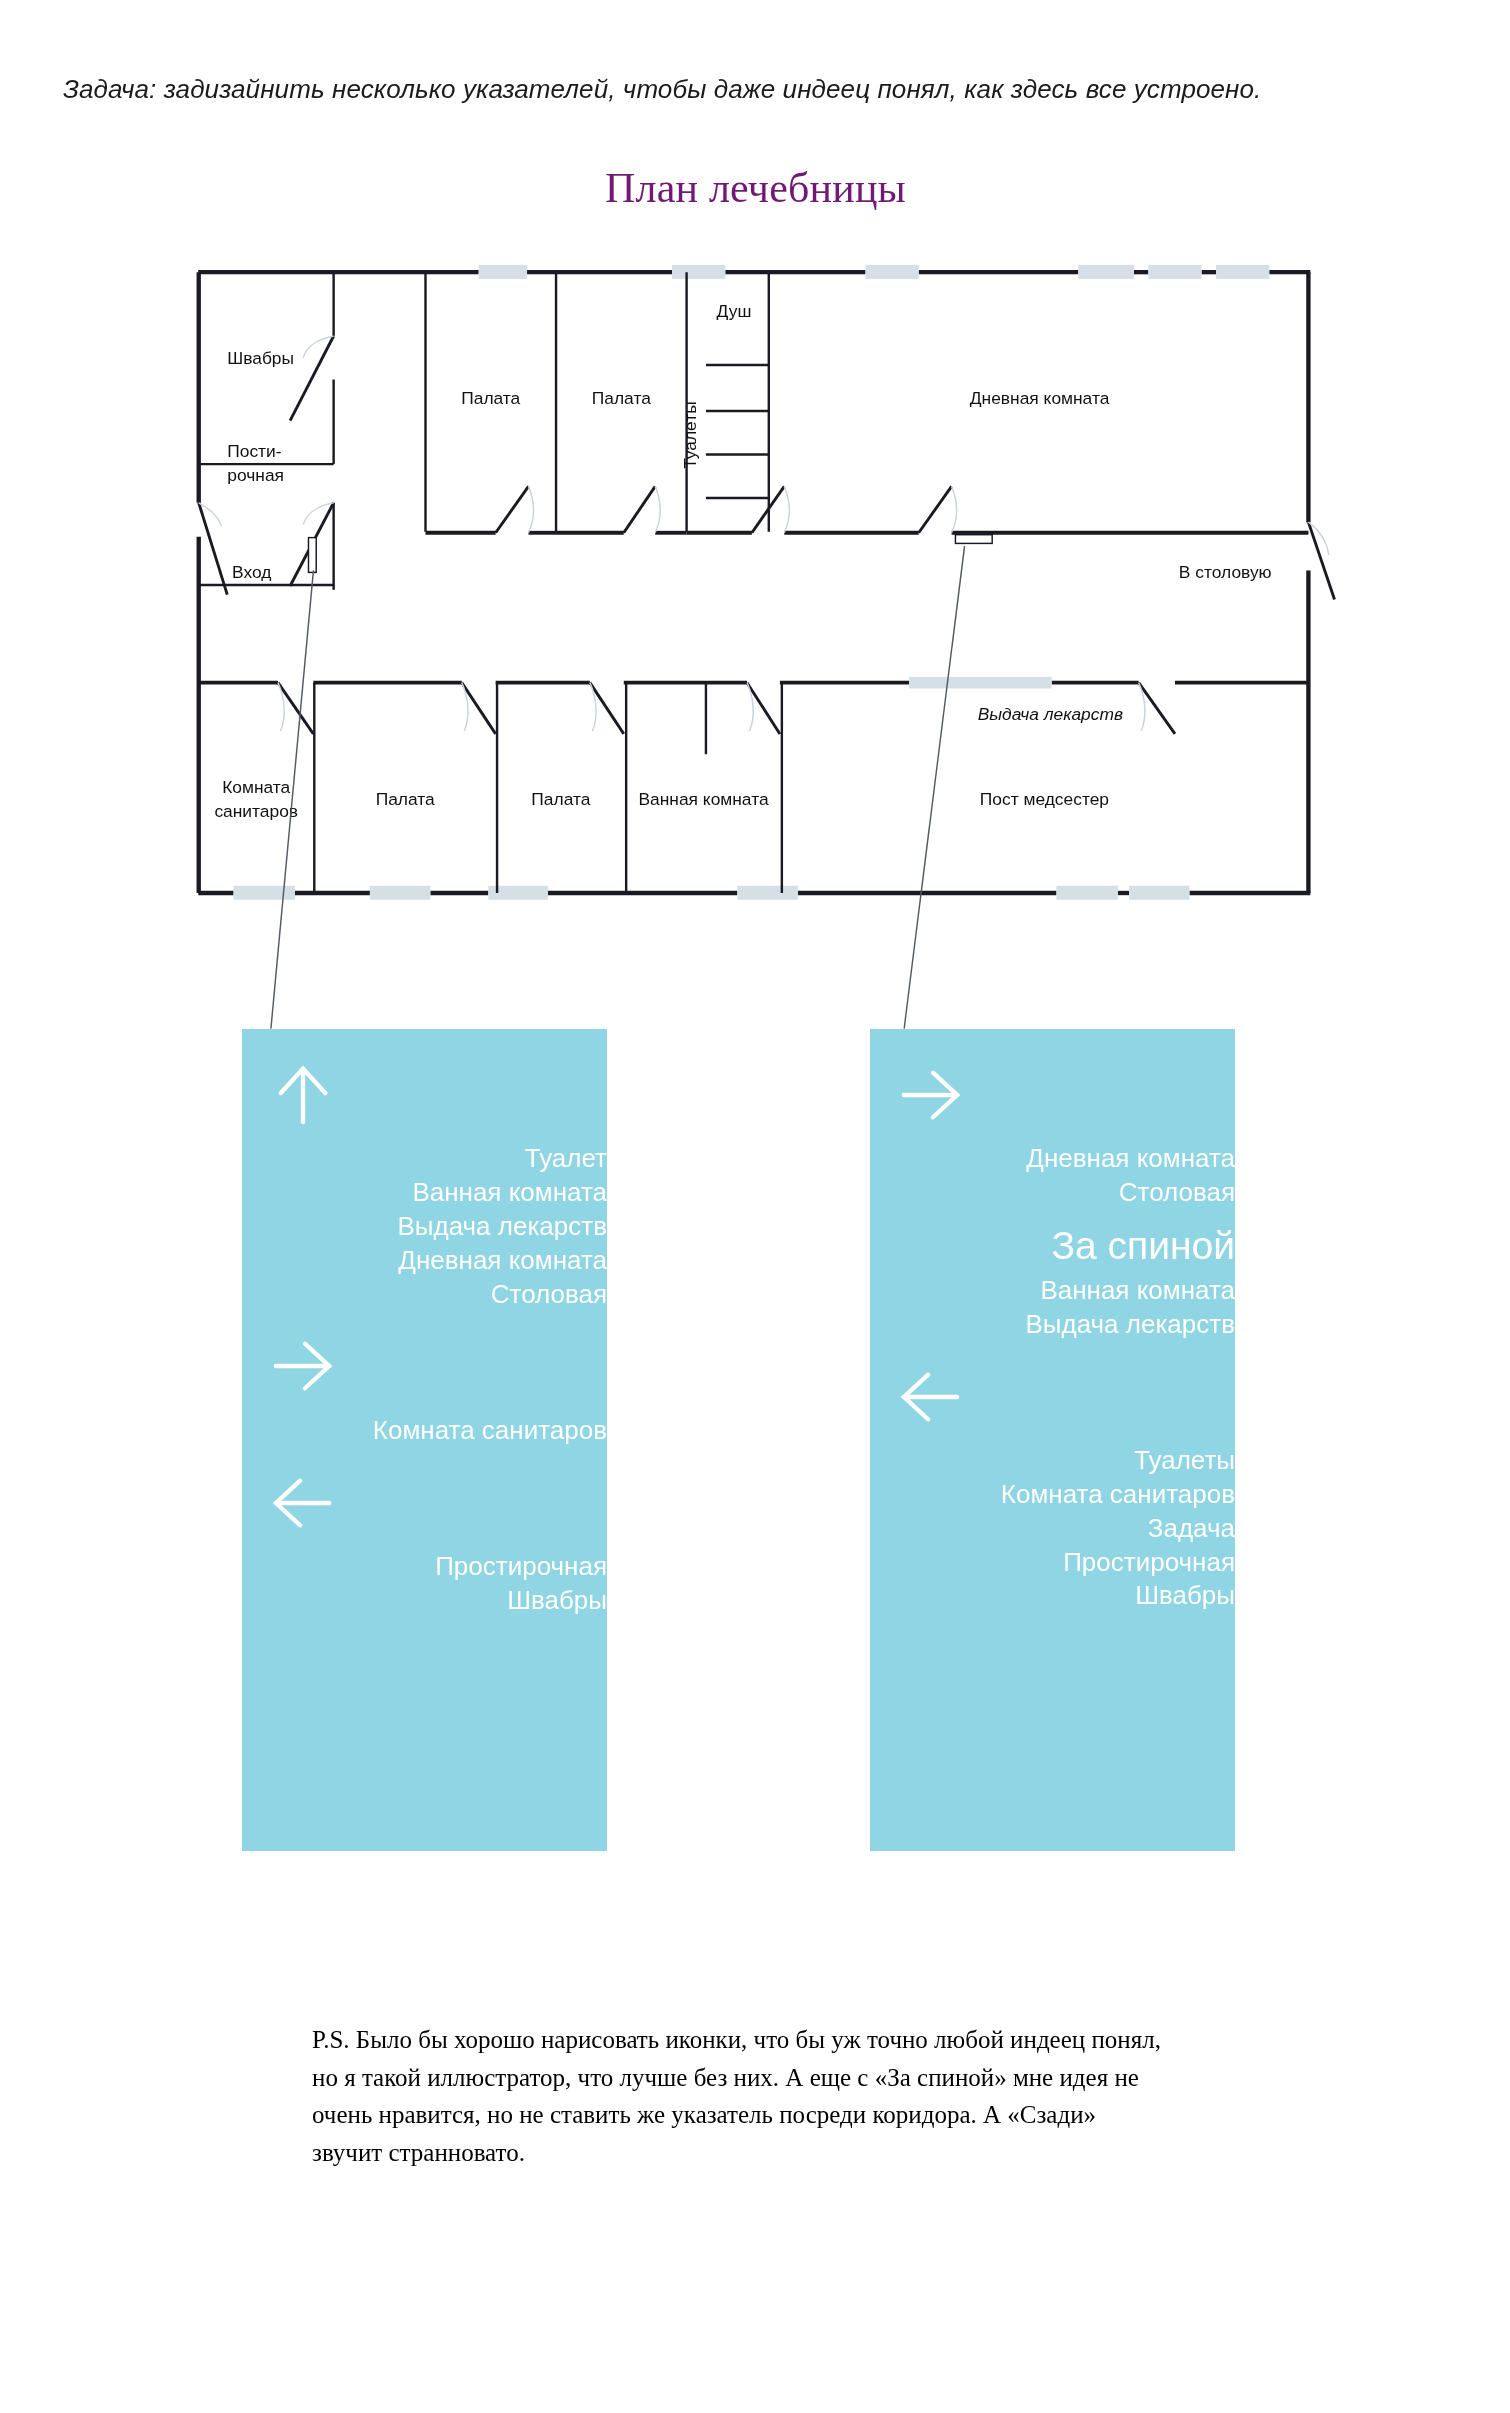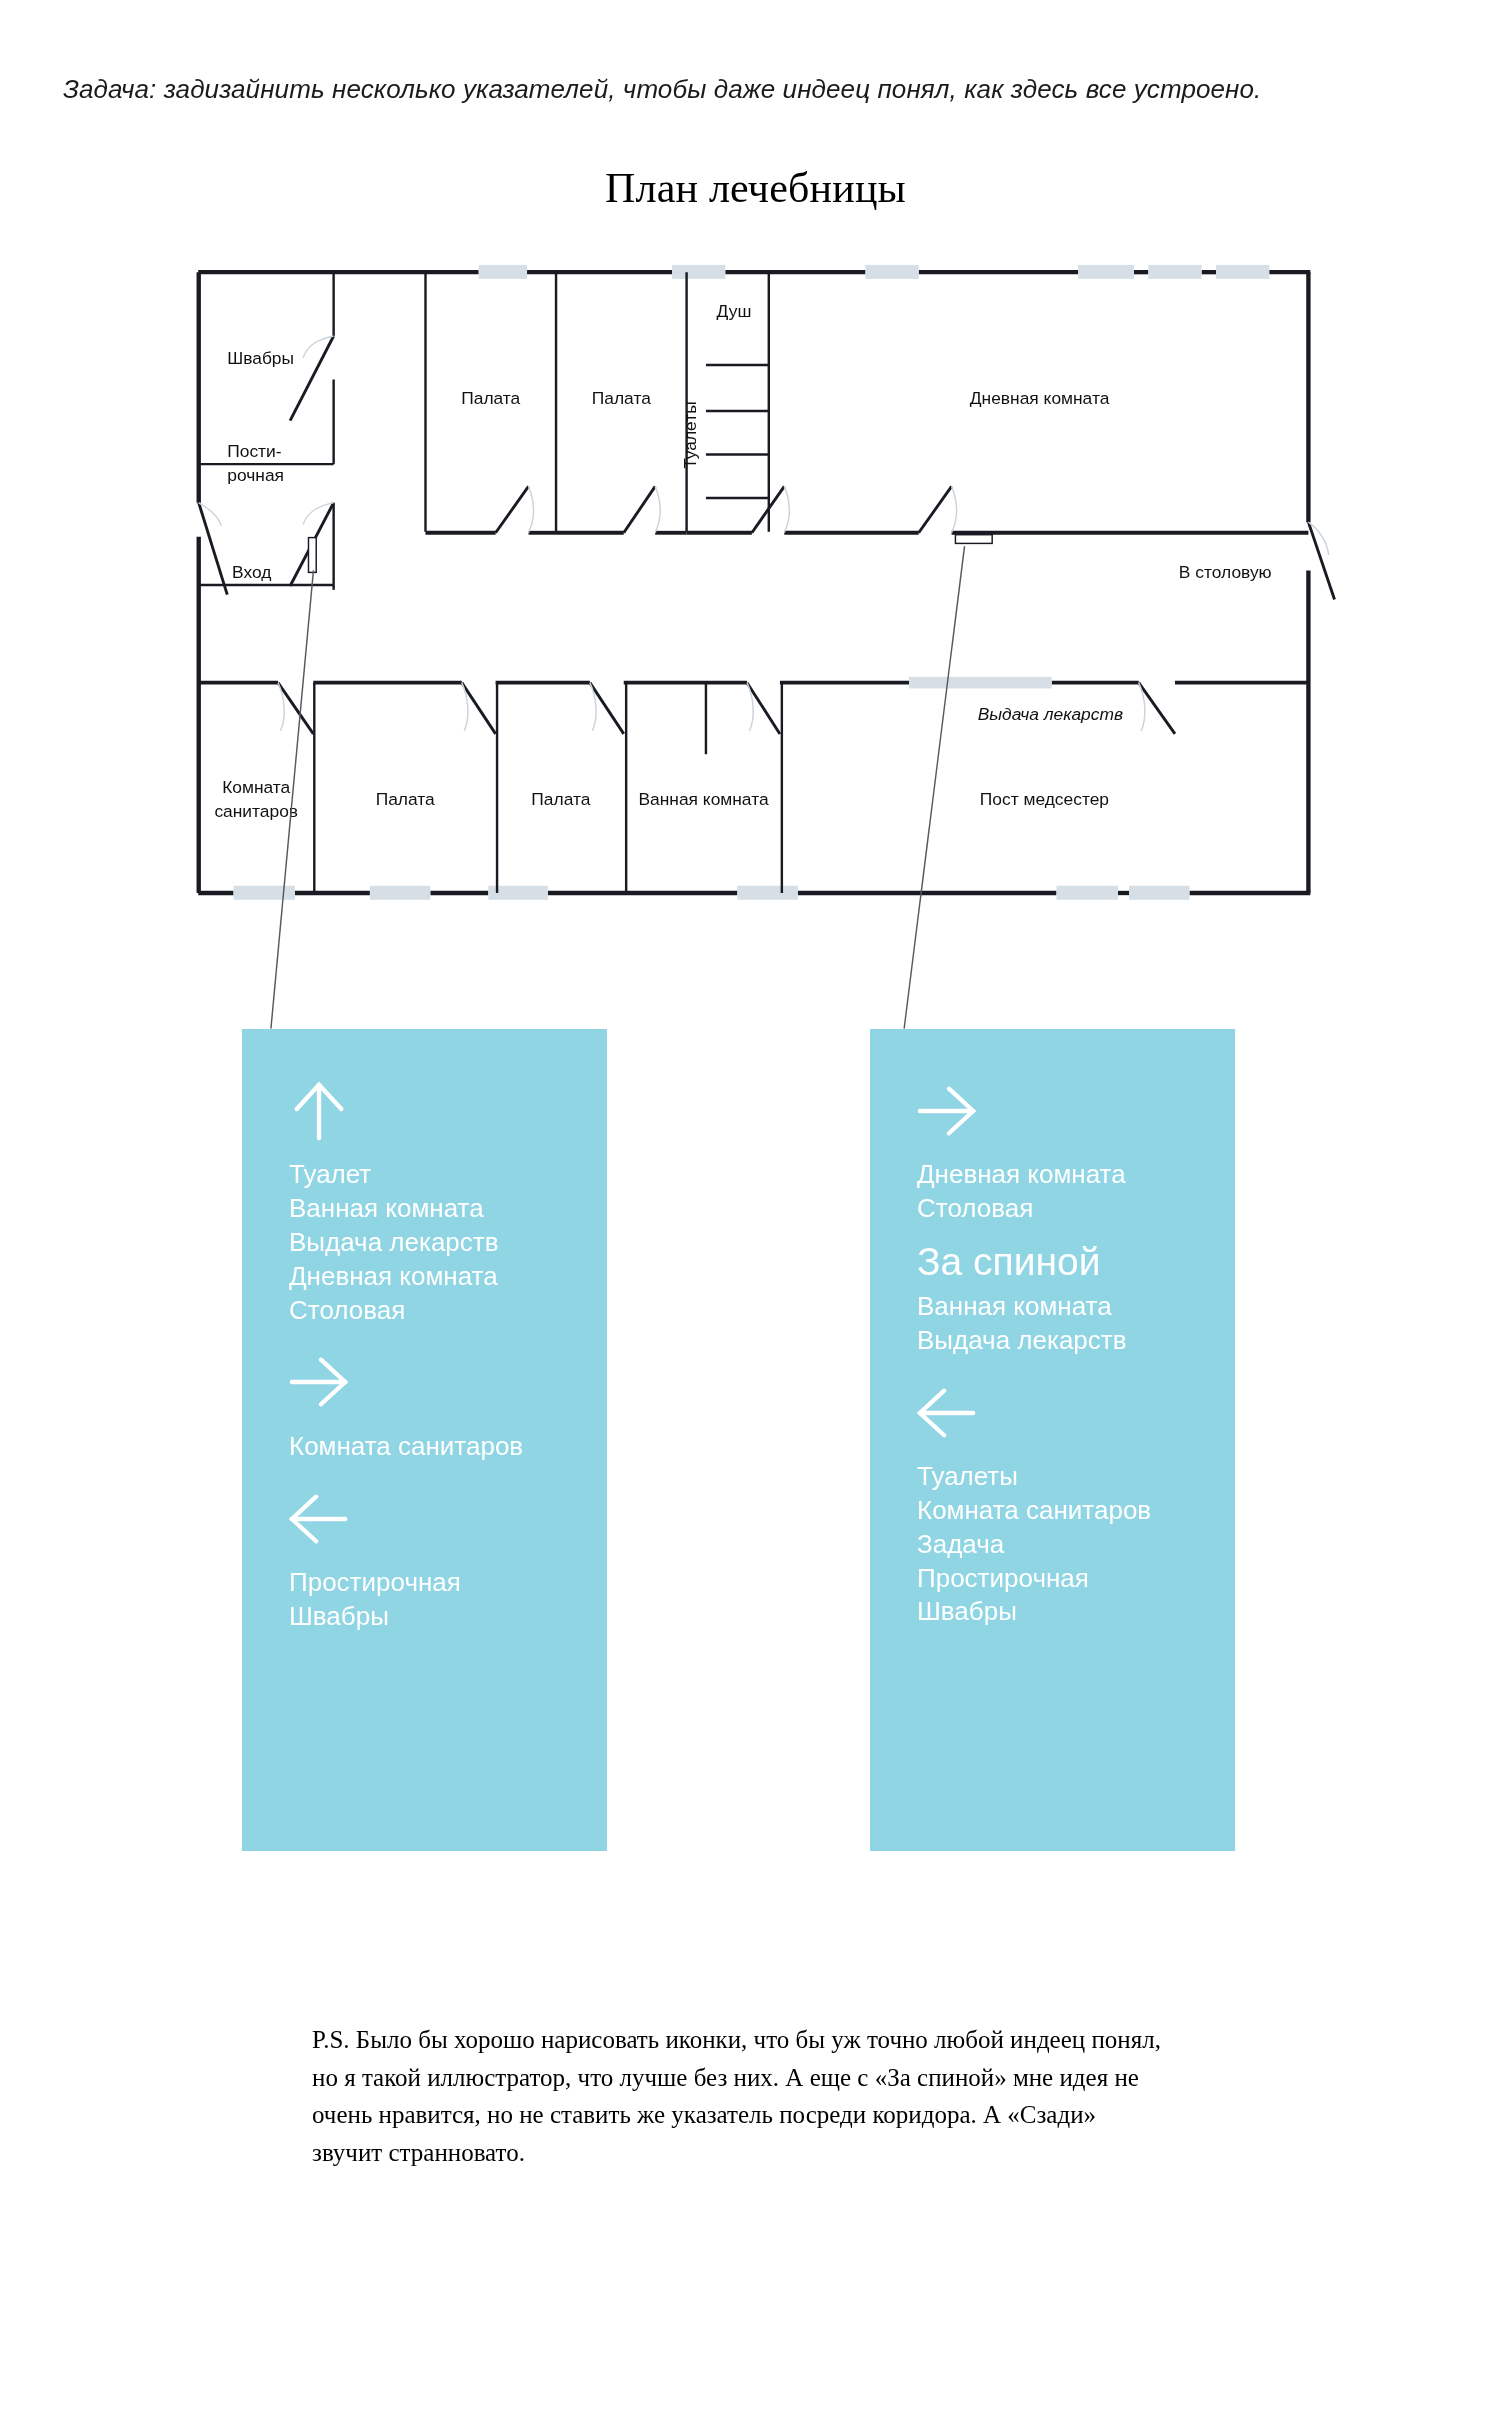--- a/index.html
+++ b/index.html
@@ -31,21 +31,21 @@
 
   
   #plan-title {
     position: absolute;
     left: 0;
     top: 164px;
     width: 1511px;
     text-align: center;
     font-family: "Liberation Serif", serif;
     font-size: 42px;
-    color: #000000;
+    color: #701a75;
     letter-spacing: 0.2px;
   }
 
   
   #floorplan-wrap {
     position: absolute;
     left: 0;
     top: 261px;
     width: 1511px;
     height: 677px;
@@ -62,21 +62,22 @@
     font-style: italic;
     font-size: 36px;
     fill: #111111;
   }
 
   
   .sign-panel {
     position: absolute;
     background: #8FD5E3;
     box-sizing: border-box;
-    padding: 16px;
+    padding: 0;
+    text-align: right;
   }
   #sign-left  { left: 242px;  top: 1029px; width: 365px; height: 822px; }
   #sign-right { left: 870px; top: 1029px; width: 365px; height: 822px; }
 
   .sign-inner {
     padding: 34px 0 0 31px;
   }
   .sign-arrow {
     width: 92px;
     height: 63px;

